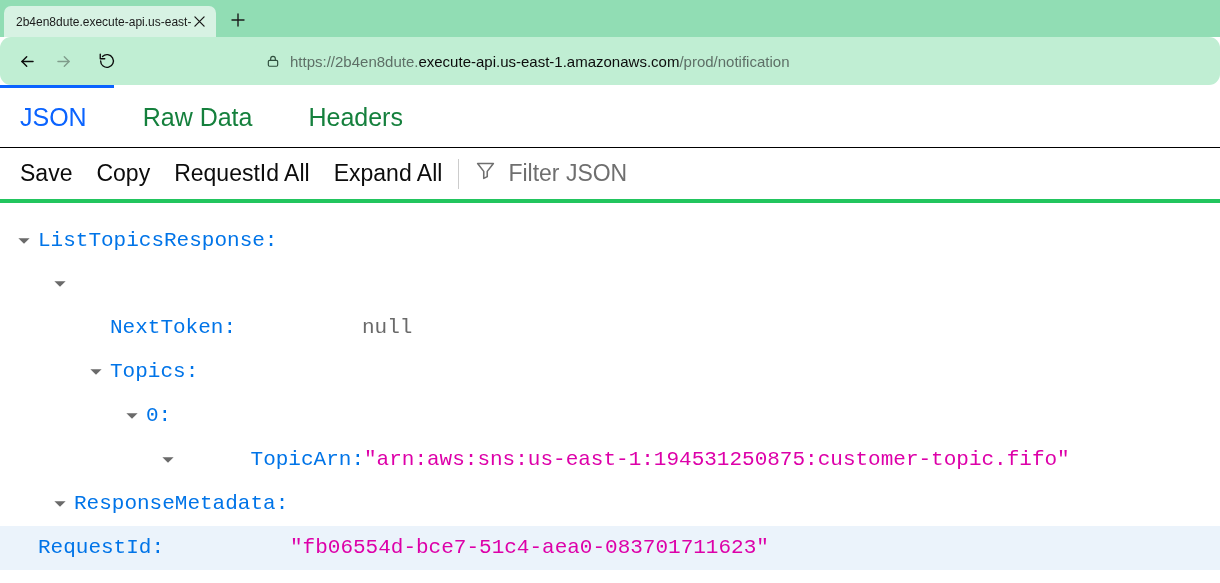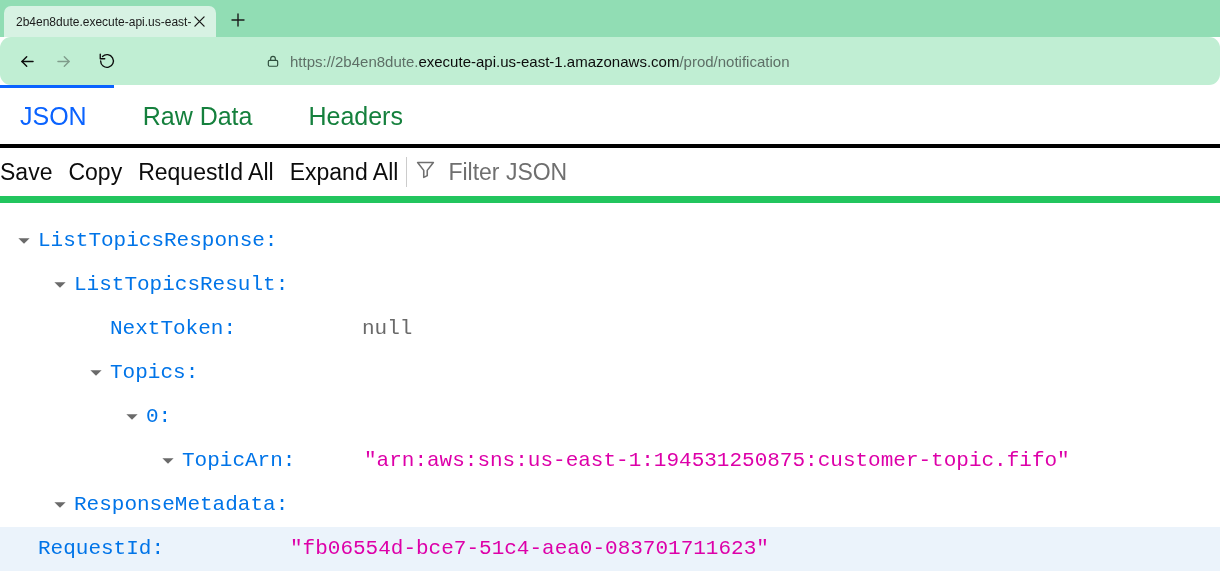--- a/index.html
+++ b/index.html
@@ -90,36 +90,37 @@
       background: #0a63ff;
     }
 
     
     .view-tabs {
       height: 60px;
       display: flex;
       align-items: center;
       padding-left: 20px;
       gap: 56px;
-      border-bottom: 4px solid #000000;
+      border-bottom: 1px solid #000000;
     }
     .view-tab {
       font-size: 25px;
       color: #15803d;
       cursor: pointer;
     }
     .view-tab.active { color: #0a63ff; }
 
     
     .action-row {
       height: 55px;
       display: flex;
       align-items: center;
-      gap: 16px;
-      border-bottom: 7px solid #22c55e;
+      padding-left: 20px;
+      gap: 24px;
+      border-bottom: 4px solid #22c55e;
       font-size: 23px;
       color: #0c0c0c;
     }
     .action-btn { cursor: pointer; }
     .divider {
       width: 1px; height: 30px; background: #ccc;
       margin: 0 -8px 0 -8px;
     }
     .filter-wrap {
       display: flex; align-items: flex-start; gap: 12px;
@@ -159,21 +160,21 @@
     .colon { color: #0074e8; }
     .val-null { color: #6a6a6a; }
     .val-str { color: #dd00a9; }
     .ind1 { padding-left: 36px; }
     .ind2 { padding-left: 72px; }
     .ind3 { padding-left: 108px; }
     .ind4 { padding-left: 144px; }
 
     .key-col { width: 312px; display:flex; align-items:center;font-family:Liberation Mono, monospace; }
     .key-col.w2 { width: 276px; }
-    .key-col.w4 { width: 206px; }
+    .key-col.w4 { width: 206px; justify-content: space-between; }
   </style>
 </head>
 <body>
 
 <div class="tabstrip">
   <div class="tab">
     <span class="tab-title">2b4en8dute.execute-api.us-east-1.a</span>
     <span class="tab-close">
       <svg width="11" height="11" viewBox="0 0 12 12">
           <path d="M1 1 L11 11 M11 1 L1 11" stroke="#1b1b1b" stroke-width="1.4" fill="none" stroke-linecap="round"></path>
@@ -253,21 +254,20 @@
     </span>
     <span class="key"><span>ListTopicsResponse</span><span class="colon">:</span></span>
   </div>
 
   <div class="row ind1">
     <span class="twisty">
       <svg width="14" height="14" viewBox="0 0 10 10">
           <path d="M1 3 L5 7 L9 3 Z" fill="#6a6a6a"></path>
         </svg>
     </span>
-    <span class="key"><span>ListTopicsResult</span><span class="colon">:</span></span>
   </div>
 
   <div class="row ind2">
     <div class="key-col w2">
       <span class="twisty"></span>
       <span class="key"><span>NextToken</span><span class="colon">:</span></span>
     </div>
     <span class="val-null">null</span>
   </div>
 

